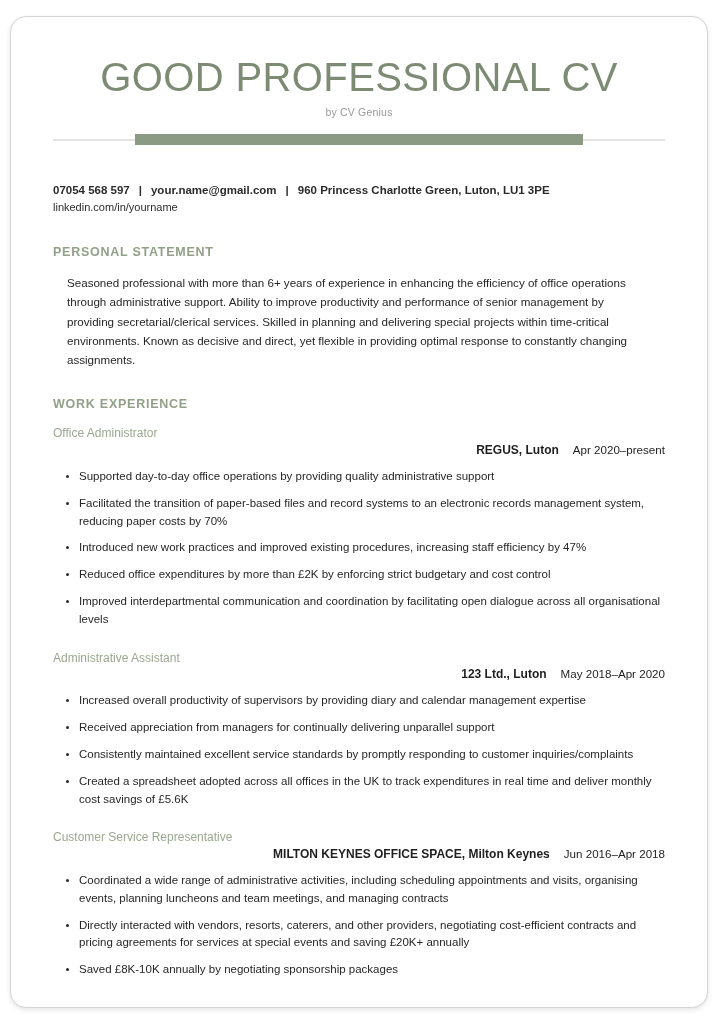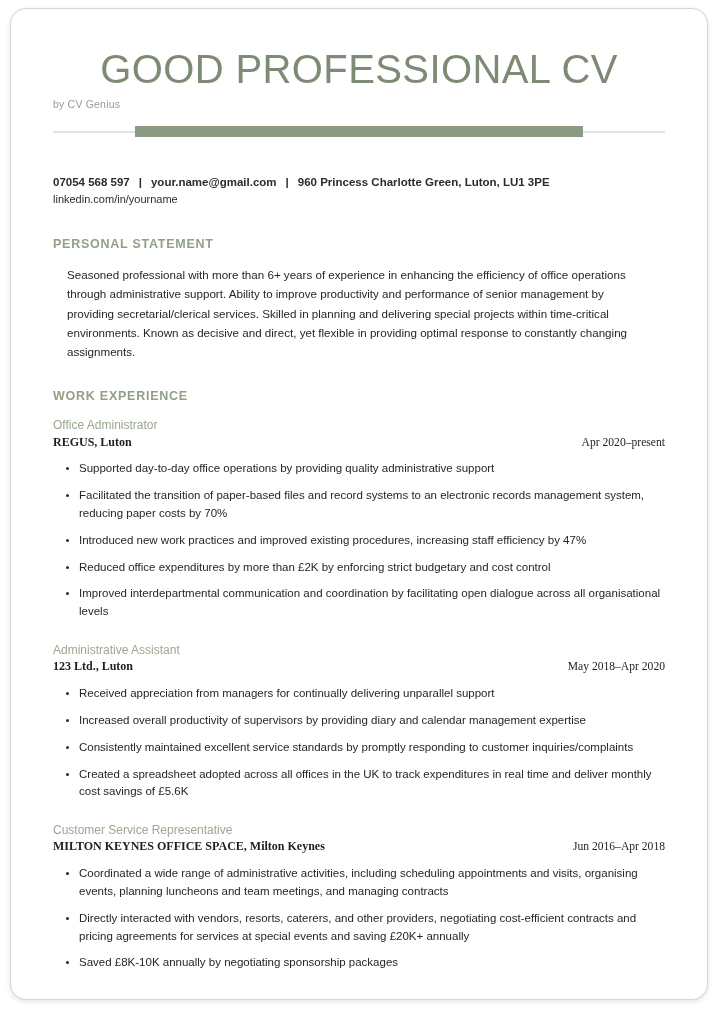--- a/index.html
+++ b/index.html
@@ -11,21 +11,21 @@
   body {
     width: 720px;
     height: 1016px;
     font-family: "Liberation Sans", sans-serif;
     -webkit-font-smoothing: antialiased;
   }
 
   .page {
     position: absolute;
     left: 10px;
-    top: 8px;
+    top: 16px;
     width: 698px;
     height: 992px;
     box-sizing: border-box;
     background: #ffffff;
     border: 1px solid #d6d6d6;
     border-radius: 16px;
     box-shadow: 0 2px 5px rgba(0,0,0,0.10), 0 0 1px rgba(0,0,0,0.06);
     overflow: hidden;
   }
 
@@ -39,20 +39,21 @@
     text-align: center;
     font-size: 40px;
     font-weight: 400;
     letter-spacing: 0.4px;
     color: #7d8b74;
     line-height: 1.12;
     white-space: nowrap;
   }
   .cv-subtitle {
     margin: 6px 0 0 0;
+    text-align: center;
     font-size: 10.5px;
     font-weight: 400;
     color: #9a9a9a;
     letter-spacing: 0.2px;
   }
 
   
   .divider {
     position: relative;
     height: 12px;
@@ -126,23 +127,22 @@
 
   .job-title {
     font-size: 12px;
     font-weight: 400;
     color: #9aa791;
     line-height: 1.35;
   }
   .job-line {
     display: flex;
     align-items: baseline;
-    justify-content: space-between;
+    justify-content: flex-end;
     line-height: 1.45;
-    font-family: Liberation Serif, serif;
   }
   .job-employer {
     font-size: 12px;
     font-weight: bold;
     color: #1f1f1f;
   }
   .job-dates {
     font-size: 11.6px;
     font-weight: 400;
     color: #1f1f1f;
@@ -217,22 +217,22 @@
               <li>Improved interdepartmental communication and coordination by facilitating open dialogue across all organisational levels</li>
             </ul>
           </div>
           <div class="job">
             <div class="job-title">Administrative Assistant</div>
             <div class="job-line">
               <span class="job-employer">123 Ltd., Luton</span>
               <span class="job-dates">May 2018–Apr 2020</span>
             </div>
             <ul class="bullets">
+              <li>Increased overall productivity of supervisors by providing diary and calendar management expertise</li>
               <li>Received appreciation from managers for continually delivering unparallel support</li>
-              <li>Increased overall productivity of supervisors by providing diary and calendar management expertise</li>
               <li>Consistently maintained excellent service standards by promptly responding to customer inquiries/complaints</li>
               <li>Created a spreadsheet adopted across all offices in the UK to track expenditures in real time and deliver monthly cost savings of £5.6K</li>
             </ul>
           </div>
           <div class="job">
             <div class="job-title">Customer Service Representative</div>
             <div class="job-line">
               <span class="job-employer">MILTON KEYNES OFFICE SPACE, Milton Keynes</span>
               <span class="job-dates">Jun 2016–Apr 2018</span>
             </div>

